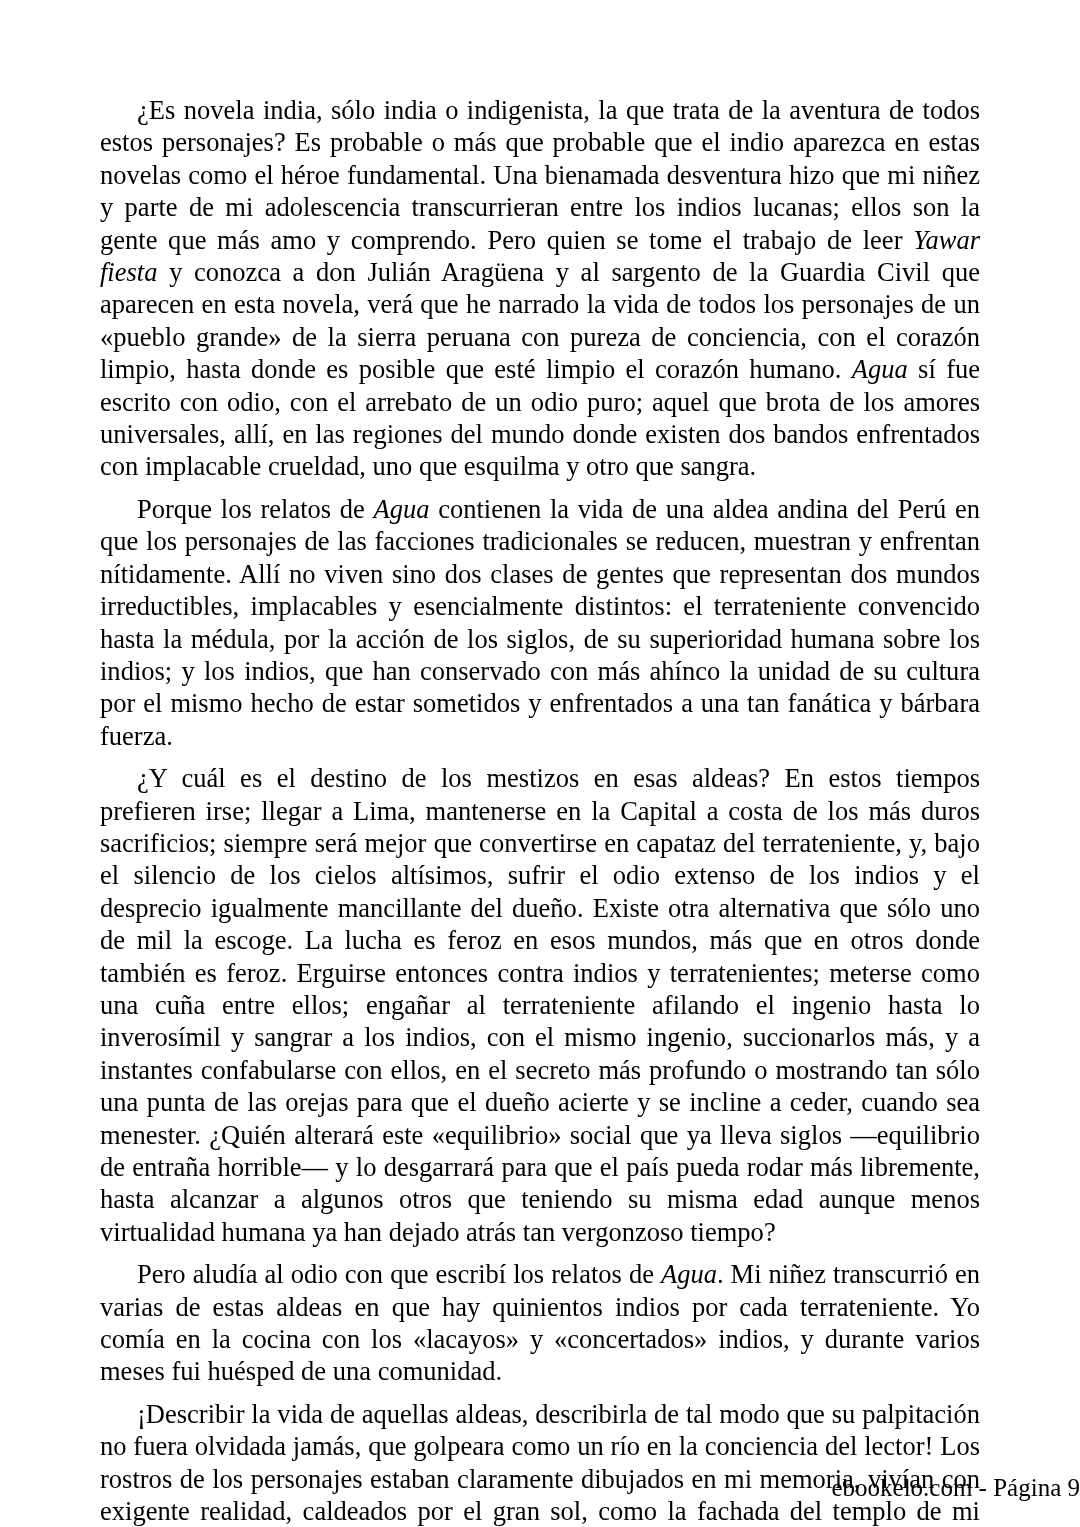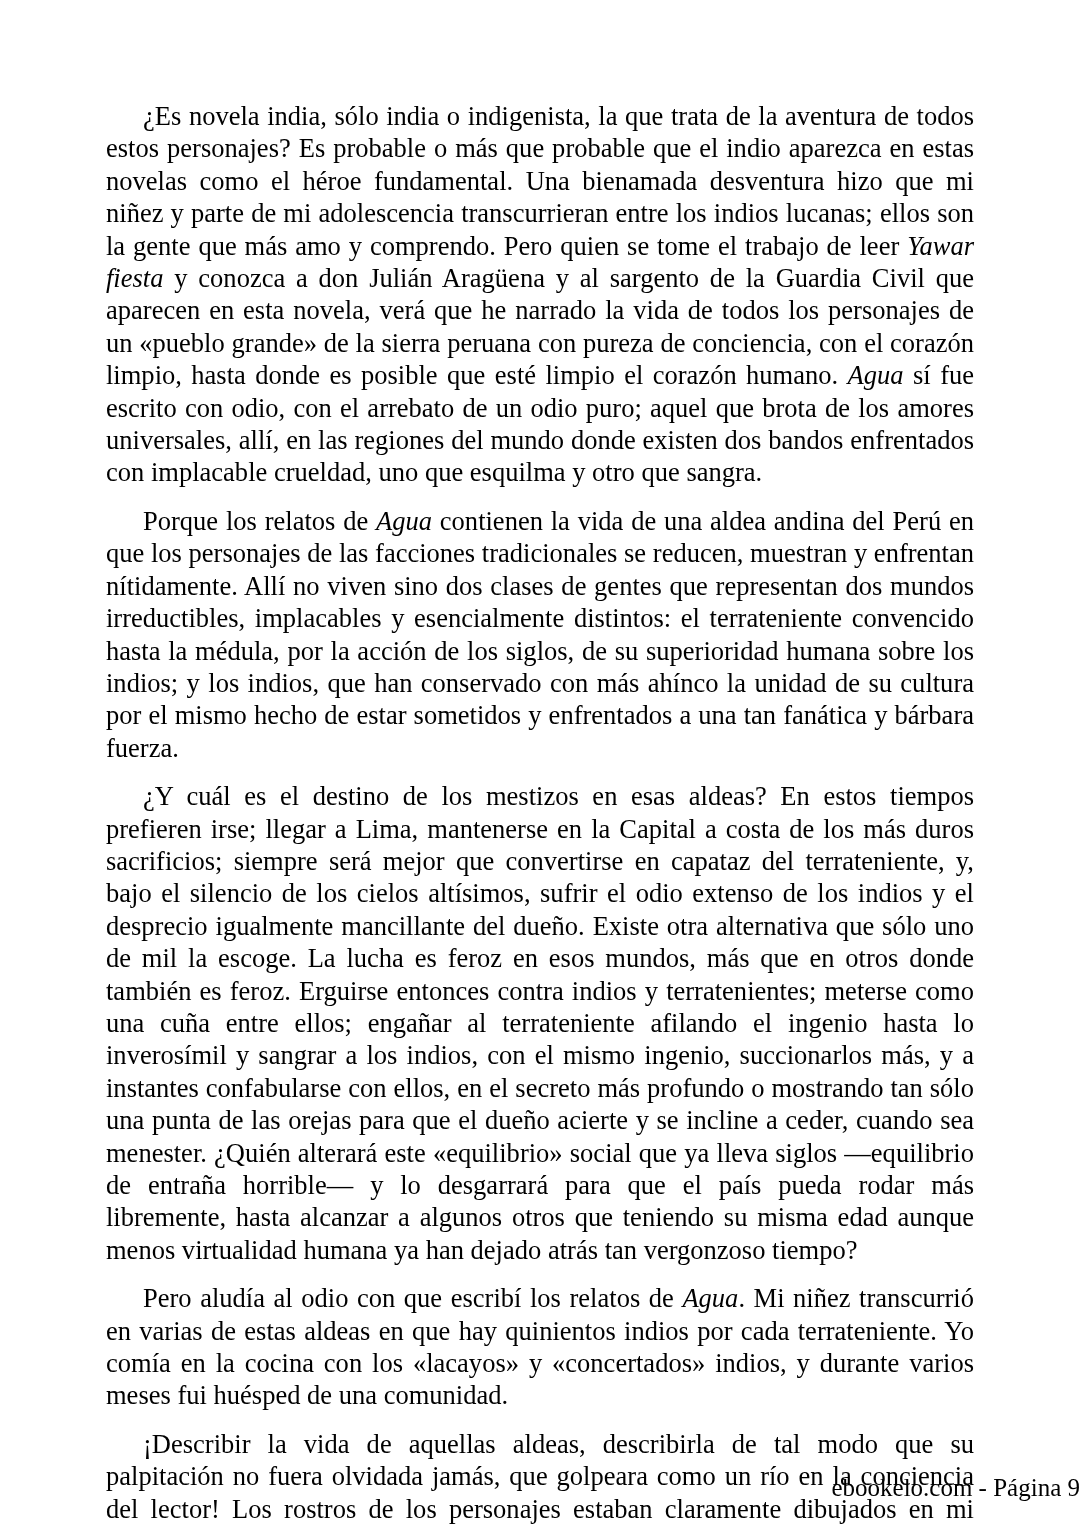--- a/index.html
+++ b/index.html
@@ -23,21 +23,21 @@
     height: 1527px;
     background: #ffffff;
   }
   .text-column {
     position: absolute;
     left: 90px;
     top: 84px;
     width: 900px;
   }
   .para {
-    margin: 16px;
+    margin: 10px;
     padding: 0;
     text-indent: 37px;
     text-align: justify;
     font-size: 26.5px;
     line-height: 32.4px;
     letter-spacing: 0.01px;
     word-spacing: 0px;
     hyphens: none;
     -webkit-hyphens: none;
   }

